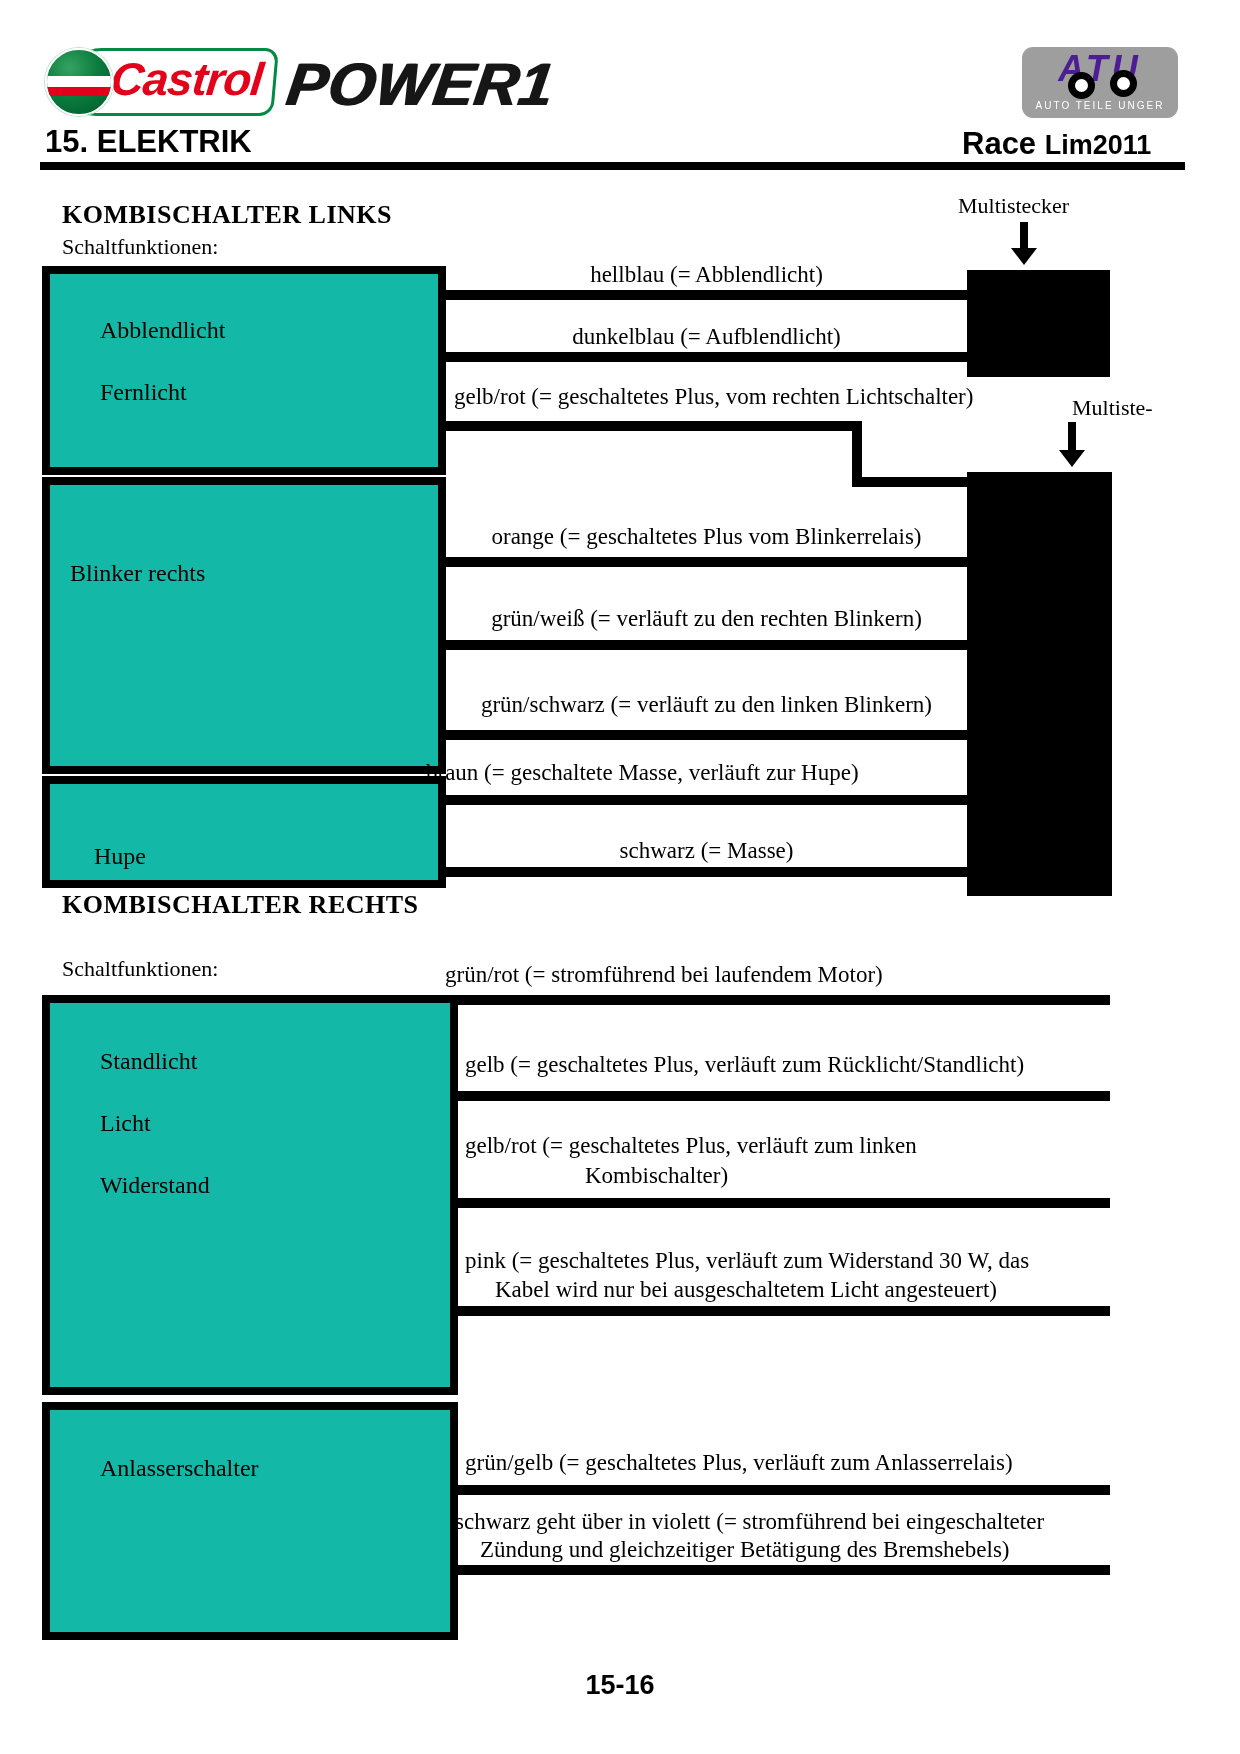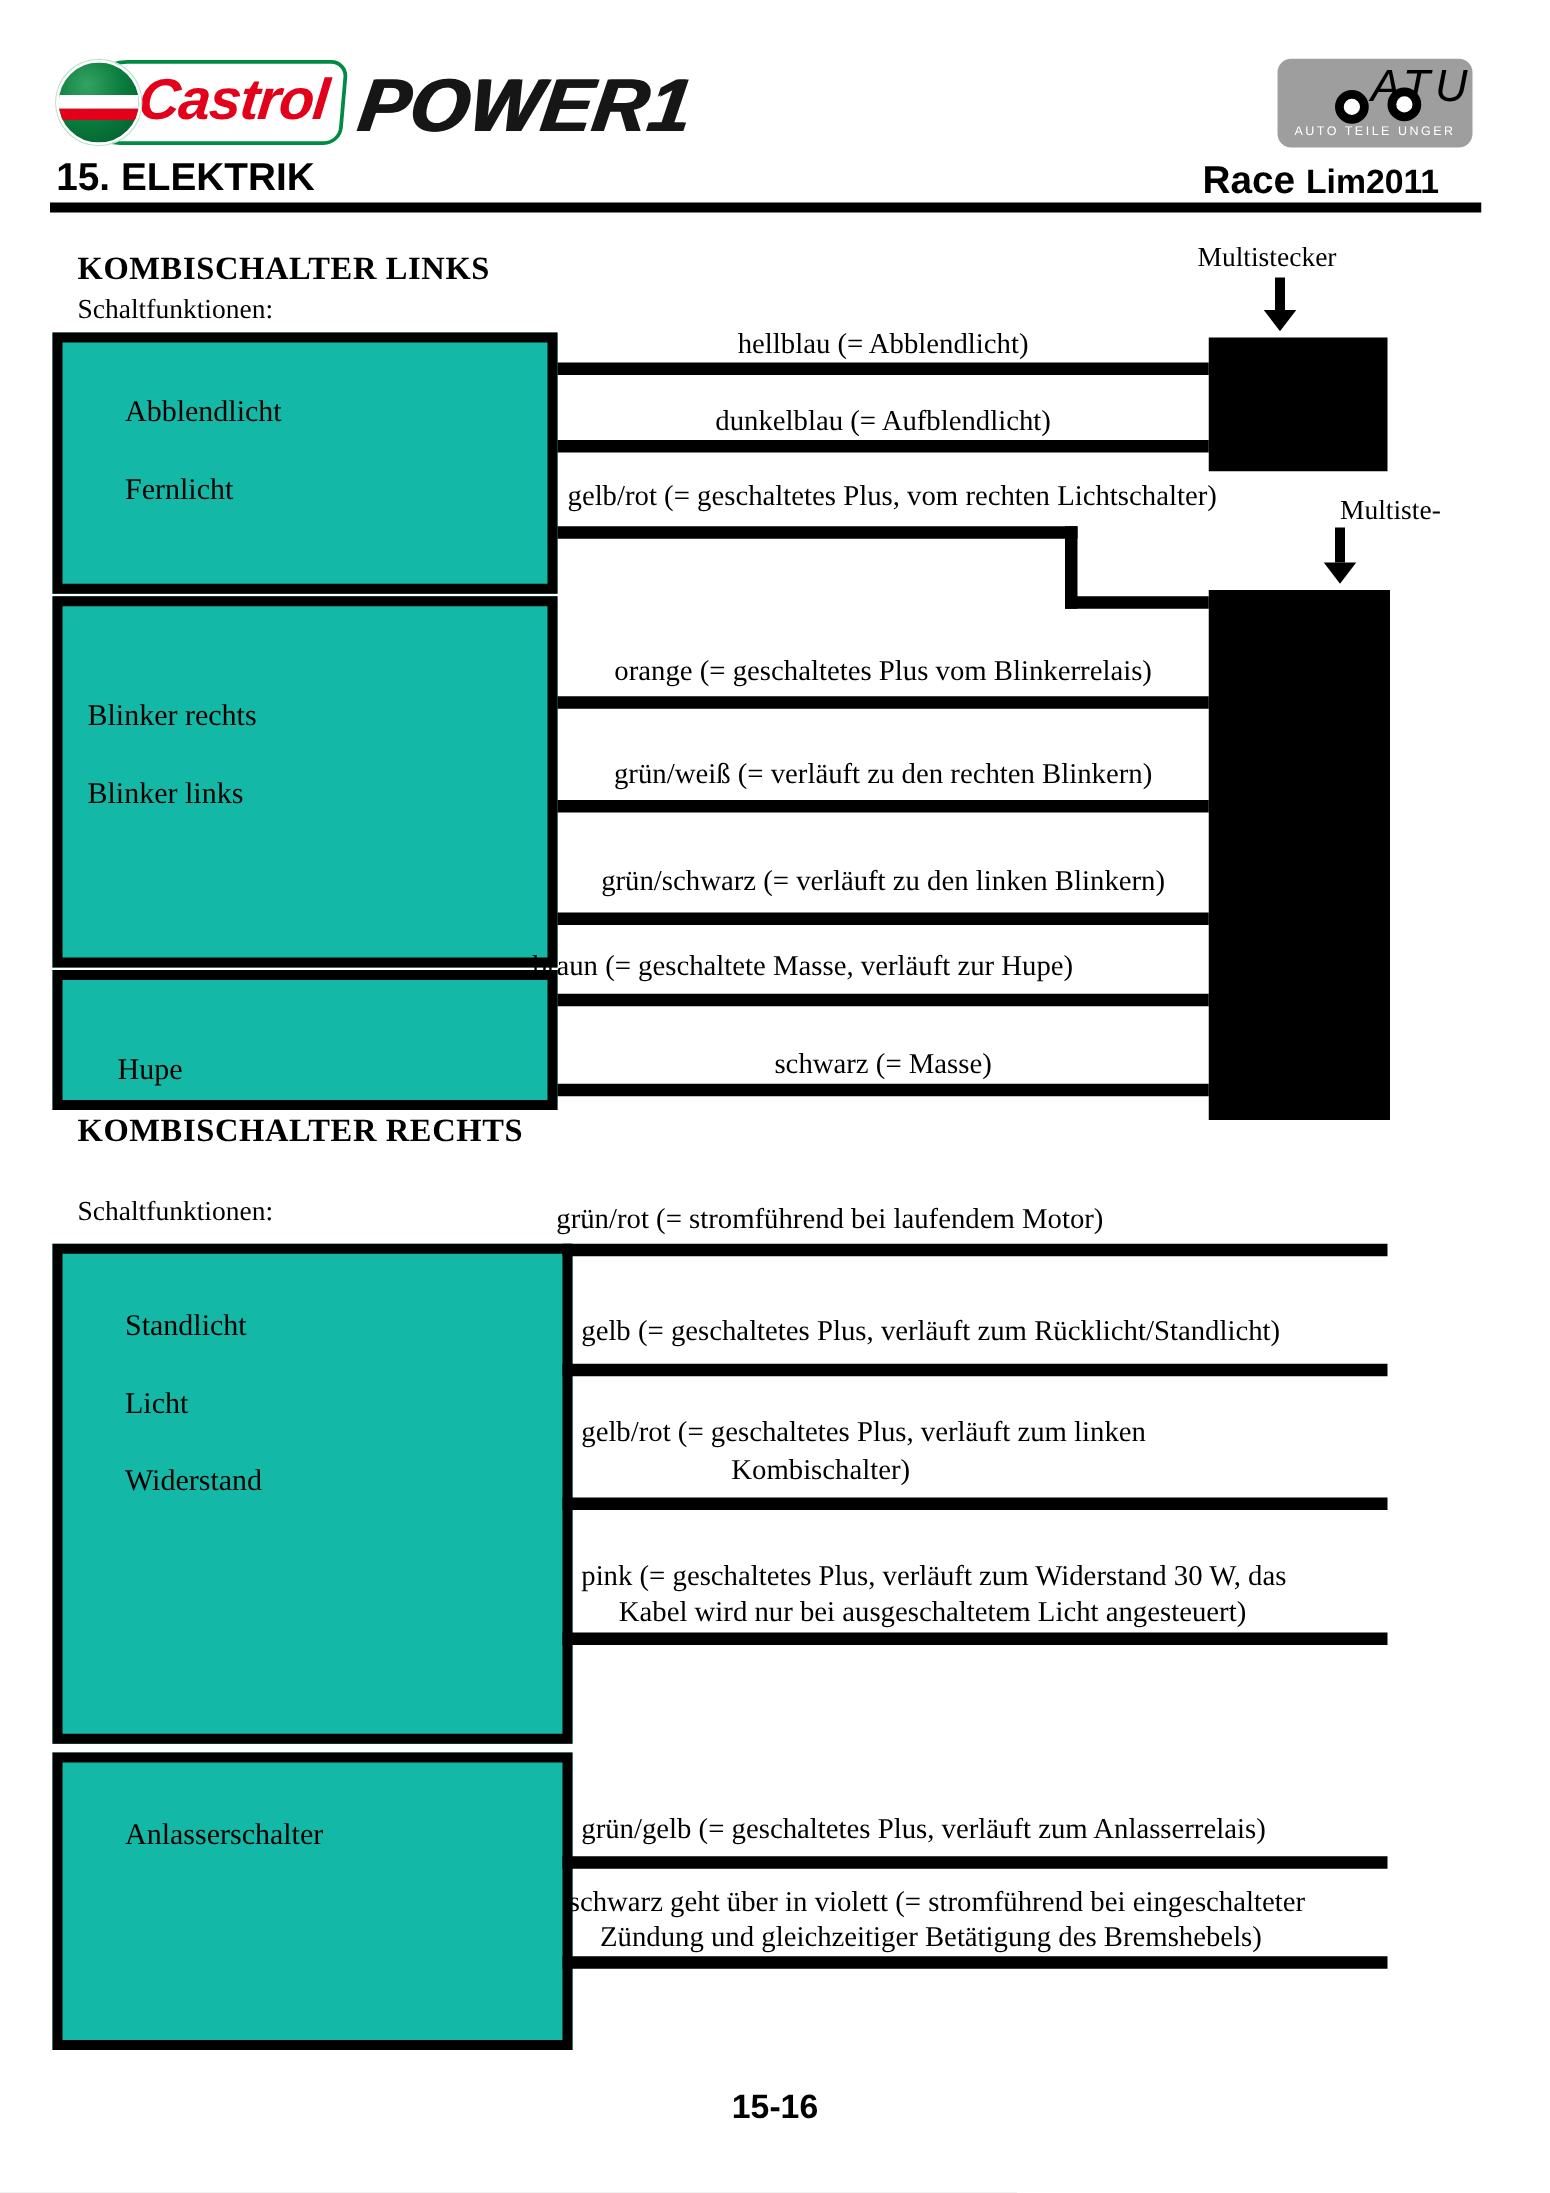--- a/index.html
+++ b/index.html
@@ -32,22 +32,22 @@
     font-family:"Liberation Sans",sans-serif;font-weight:bold;font-style:italic;
     font-size:60px;color:#161616;transform:skewX(-8deg);letter-spacing:1px;
     text-shadow:2px 0 0 #161616;
   }
   .atu-logo{
     position:absolute;left:1022px;top:47px;width:156px;height:71px;
     background:#9e9e9e;border-radius:11px;overflow:hidden;
     font-family:"Liberation Sans",sans-serif;
   }
   .atu-letters{
-    position:absolute;left:0;top:0;width:100%;text-align:right;
-    font-weight:normal;font-style:italic;font-size:36px;color:#000000;
+    position:absolute;left:0;top:0;width:100%;text-align:center;
+    font-weight:bold;font-style:italic;font-size:36px;color:#4c1d95;
     letter-spacing:4px;line-height:44px;
   }
   .atu-wheel{position:absolute;width:13px;height:13px;background:#fff;border:7px solid #000;border-radius:50%;}
   .atu-wheel.w1{left:46px;top:25px;}
   .atu-wheel.w2{left:88px;top:23px;}
   .atu-subtext{
     position:absolute;left:0;bottom:7px;width:100%;text-align:center;
     font-weight:normal;font-size:10px;color:#fff;letter-spacing:2px;
   }
   .doc-title{
@@ -123,21 +123,20 @@
 
   <div class="switch-box" style="left:42px;top:266px;width:404px;height:209px;">
     <div class="lines" style="padding:10px 0 0 50px;">
       <div>Abblendlicht</div>
       <div>Fernlicht</div>
     </div>
   </div>
   <div class="switch-box" style="left:42px;top:477px;width:404px;height:297px;">
     <div class="lines" style="padding:42px 0 0 20px;">
       <div>Blinker rechts</div>
-      <div>Blinker links</div>
     </div>
   </div>
   <div class="switch-box" style="left:42px;top:776px;width:404px;height:112px;">
     <div class="lines" style="padding:26px 0 0 44px;">
       <div>Hupe</div>
     </div>
   </div>
 
   <div class="block" style="left:967px;top:270px;width:143px;height:107px;"></div>
   <div class="block" style="left:967px;top:472px;width:145px;height:424px;"></div>

